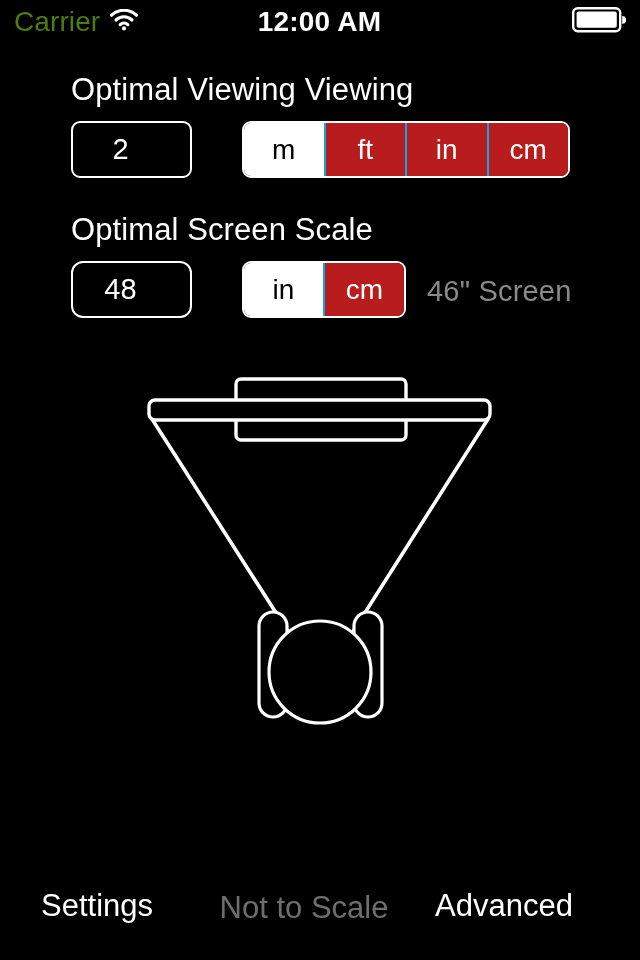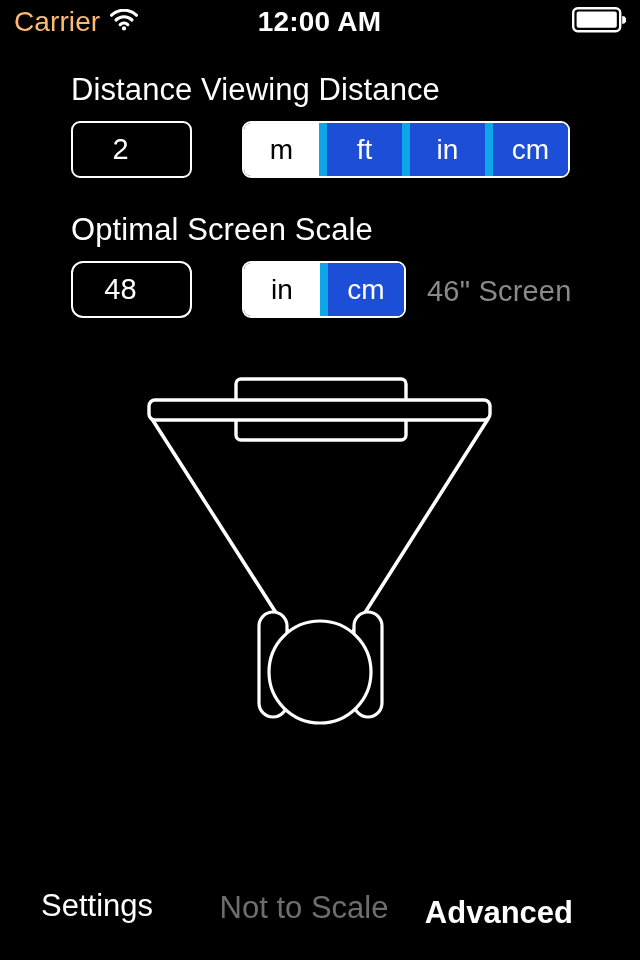--- a/index.html
+++ b/index.html
@@ -27,21 +27,21 @@
   }
   .status-left {
     position: absolute;
     left: 14px; top: 0; height: 44px;
     display: flex; align-items: center; gap: 9px;
   }
   .carrier-label {
     font-size: 28px;
     font-weight: 400;
     letter-spacing: 0.1px;
-    color: #fdba74;
+    color: #4d7c0f;
     line-height: 1;
   }
   .wifi-icon { display: block; }
   .status-time {
     position: absolute;
     left: 0; top: 0;
     width: 639px; height: 44px;
     display: flex; align-items: center; justify-content: center;
     font-size: 28px;
     font-weight: 700;
@@ -108,22 +108,22 @@
   #seg-screen   { top: 261px; width: 164px; }
 
   .segment {
     flex: 1 1 0;
     display: flex;
     align-items: center;
     justify-content: center;
     font-size: 28px;
     font-weight: 400;
     color: #ffffff;
-    background: #1d4ed8;
-    border-left: 8px solid #0ea5e9;
+    background: #b91c1c;
+    border-left: 2px solid #0ea5e9;
     cursor: pointer;
     user-select: none;
     line-height: 1;
   }
   .segment:first-child { border-left: none; }
   .segment.selected {
     background: #ffffff;
     color: #000000;
   }
 
@@ -165,21 +165,21 @@
     color: #ffffff;
     background: none;
     border: none;
     padding: 0;
     font-family: "Liberation Sans", sans-serif;
     cursor: pointer;
     white-space: nowrap;
     line-height: 1;
   }
   #toolbar-settings { left: 41px;  top: 22px; }
-  #toolbar-advanced { right: 41px; top: 29px; font-weight: bold; }
+  #toolbar-advanced { right: 41px; top: 22px; }
   .toolbar-status {
     position: absolute;
     left: 0; right: 6px; top: 22px;
     text-align: center;
     font-size: 31px;
     font-weight: 300;
     color: #6e6e6e;
     white-space: nowrap;
   }
 </style>
@@ -207,21 +207,21 @@
     <span class="battery-icon">
       <svg width="54" height="26" viewBox="0 0 54 26">
         <rect x="1.2" y="1.2" width="47" height="23" rx="4.5" ry="4.5" fill="none" stroke="#ffffff" stroke-width="2.4"></rect>
         <rect x="4.6" y="4.6" width="40.2" height="16.2" rx="2" ry="2" fill="#ffffff"></rect>
         <path d="M50.2 9 L50.2 17 A 4 4 0 0 0 50.2 9 Z" fill="#ffffff"></path>
       </svg>
     </span>
   </div>
 </div>
 
-<div class="section-heading" id="heading-distance">Distance Viewing Distance</div>
+<div class="section-heading" id="heading-distance">Optimal Viewing Viewing</div>
 
 <input class="text-field" id="field-distance" type="text" value="2" style="">
 
 <div class="segmented" id="seg-distance">
   <div class="segment selected">m</div>
   <div class="segment">ft</div>
   <div class="segment">in</div>
   <div class="segment">cm</div>
 </div>
 

